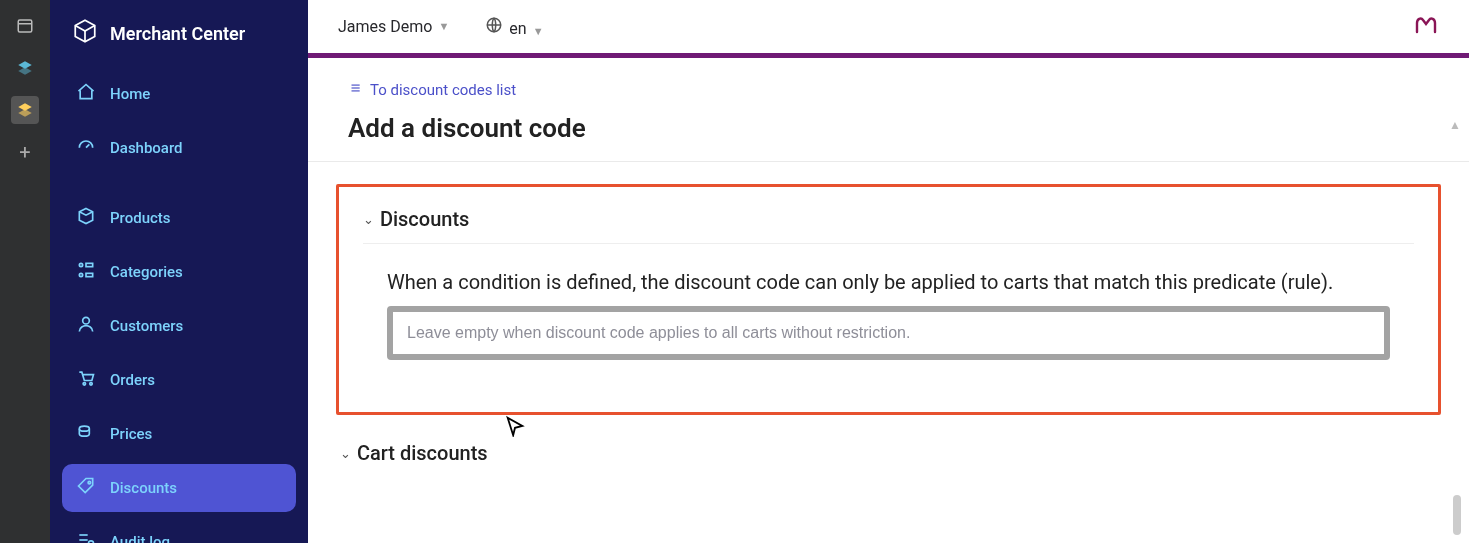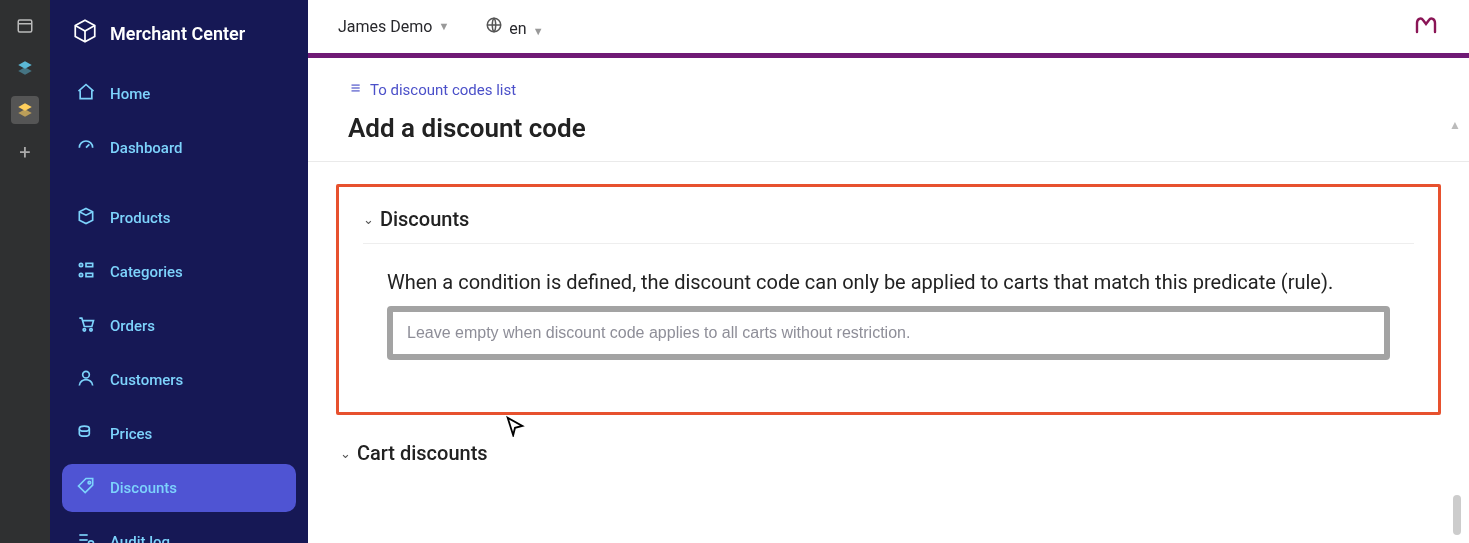--- a/index.html
+++ b/index.html
@@ -244,32 +244,32 @@
       <span><svg viewBox="0 0 24 24" fill="none" stroke="currentColor" stroke-width="2">
             <circle cx="6" cy="6" r="2"></circle>
             <circle cx="6" cy="18" r="2"></circle>
             <rect x="12" y="4" width="8" height="4"></rect>
             <rect x="12" y="16" width="8" height="4"></rect>
           </svg></span>
       <span>Categories</span>
     </div>
     <div class="nav-item">
       <span><svg viewBox="0 0 24 24" fill="none" stroke="currentColor" stroke-width="2">
+            <circle cx="12" cy="8" r="4"></circle>
+            <path d="M4 21 C4 16 9 14 12 14 C15 14 20 16 20 21"></path>
+          </svg></span>
+      <span>Customers</span>
+    </div>
+    <div class="nav-item">
+      <span><svg viewBox="0 0 24 24" fill="none" stroke="currentColor" stroke-width="2">
             <path d="M4 5 H7 L10 15 H19 L21 8 H8"></path>
             <circle cx="10" cy="19" r="1.5"></circle>
             <circle cx="18" cy="19" r="1.5"></circle>
           </svg></span>
       <span>Orders</span>
-    </div>
-    <div class="nav-item">
-      <span><svg viewBox="0 0 24 24" fill="none" stroke="currentColor" stroke-width="2">
-            <circle cx="12" cy="8" r="4"></circle>
-            <path d="M4 21 C4 16 9 14 12 14 C15 14 20 16 20 21"></path>
-          </svg></span>
-      <span>Customers</span>
     </div>
     <div class="nav-item">
       <span><svg viewBox="0 0 24 24" fill="none" stroke="currentColor" stroke-width="2">
             <ellipse cx="10" cy="8" rx="6" ry="3"></ellipse>
             <path d="M4 8 V14 C4 15.6 6.7 17 10 17 C13.3 17 16 15.6 16 14 V8"></path>
           </svg></span>
       <span>Prices</span>
     </div>
     <div class="nav-item active">
       <span><svg viewBox="0 0 24 24" fill="none" stroke="currentColor" stroke-width="2">

